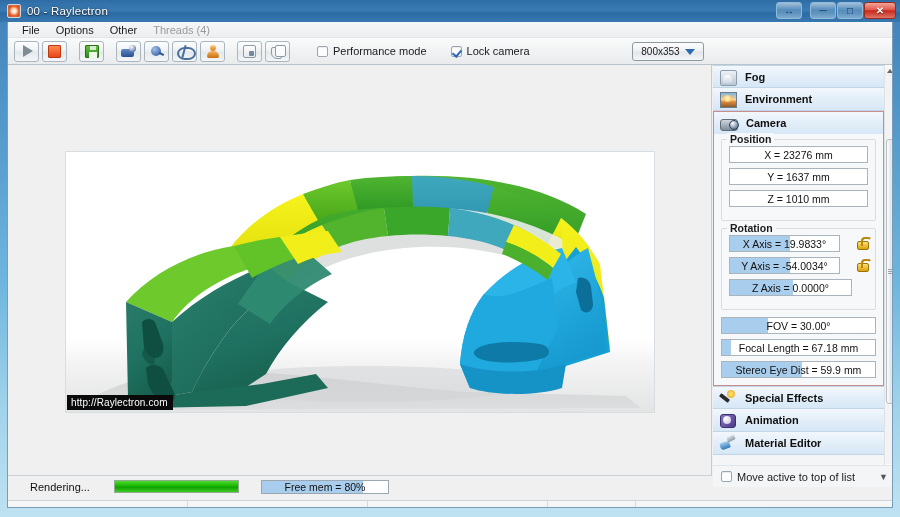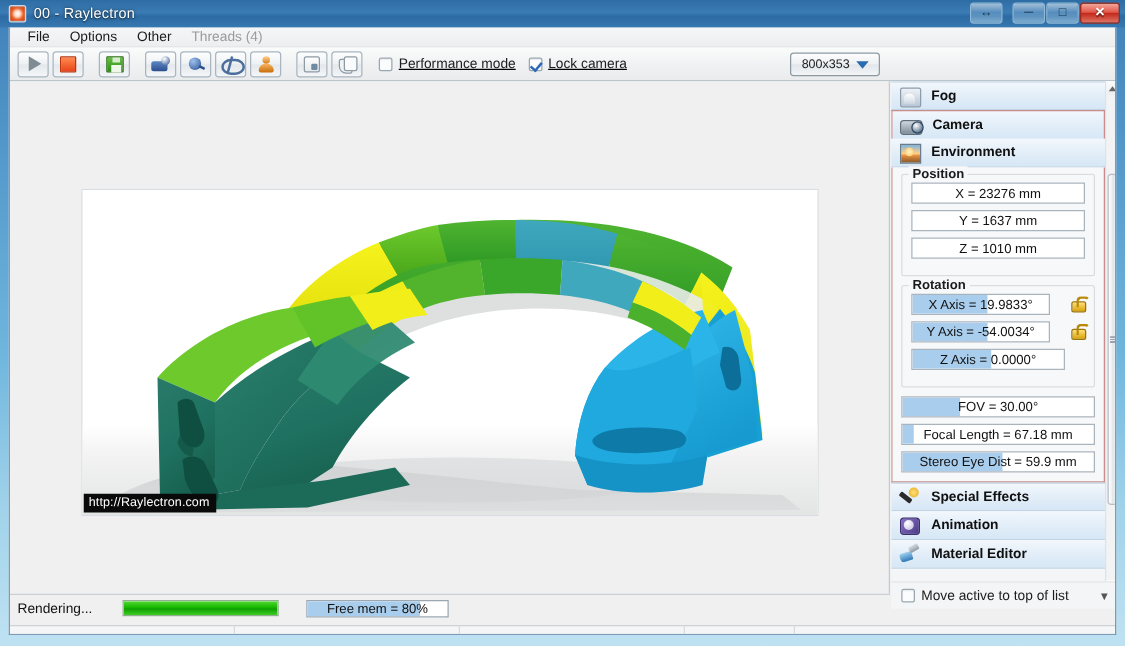--- a/index.html
+++ b/index.html
@@ -97,21 +97,21 @@
   .ico-mesh:after{content:"";position:absolute;left:6px;top:0;width:2px;height:13px;background:#4b6f9c;transform:rotate(15deg);}
   .ico-user  { width:13px;height:13px; position:relative;}
   .ico-user:before{content:"";position:absolute;left:4px;top:0;width:6px;height:6px;border-radius:50%;background:linear-gradient(to bottom,#ffcf8f,#d87d15);}
   .ico-user:after{content:"";position:absolute;left:1px;top:6px;width:12px;height:7px;border-radius:6px 6px 2px 2px;background:linear-gradient(to bottom,#f7b55f,#c96d0c);}
   .ico-copy  { width:13px;height:13px;border:1px solid #8e9aa4;border-radius:2px;background:linear-gradient(to bottom,#fdfdfd,#e7eaec);position:relative;}
   .ico-copy:after{content:"";position:absolute;right:1px;bottom:1px;width:5px;height:5px;background:#6f8ba3;border-radius:1px;}
   .ico-dup   { width:13px;height:13px;position:relative;}
   .ico-dup:before{content:"";position:absolute;left:0;top:2px;width:9px;height:10px;border:1px solid #8e9aa4;border-radius:2px 2px 2px 6px;background:#f1f3f5;}
   .ico-dup:after{content:"";position:absolute;left:4px;top:0;width:9px;height:10px;border:1px solid #8e9aa4;border-radius:2px;background:#fafbfc;}
 
-  .tb-check { display:flex; align-items:center; margin-left:10px;text-decoration:underline; }
+  .tb-check { display:flex; align-items:center; margin-left:24px; }
   .cbox {
     width:11px; height:11px; border:1px solid #9aa7b1; background:#fbfcfd;
     border-radius:2px; margin-right:5px; position:relative;
     box-shadow: inset 0 1px 1px rgba(0,0,0,.07);
   }
   .cbox.checked:after{
     content:""; position:absolute; left:2px; top:1px; width:4px; height:7px;
     border:solid #2e68b8; border-width:0 2px 2px 0; transform:rotate(40deg);
   }
   .tb-check span { font-size:11px; color:#1b1b1b; }
@@ -232,33 +232,33 @@
     background:#f4f5f6; display:flex; align-items:center; padding-left:8px;
     border-top:1px solid #e4e6e8;
   }
   #movebar span { font-size:11px; color:#1b1b1b; }
   #movebar .grip { position:absolute; right:6px; color:#555; font-size:9px; }
 
   
   #progressbar-row {
     position:absolute; left:0; top:453px; width:704px; height:22px;
     background:#f0f0f0; border-top:1px solid #c9d0d6;
-    display:flex; align-items:center; padding-left:6px;
+    display:flex; align-items:center; padding-left:22px;
   }
   #rendering-label { font-size:11px; color:#111; width:84px; }
   #green-progress {
     width:125px; height:13px; border:1px solid #8fae8f;
     background:#ffffff; position:relative; overflow:hidden;
   }
   #green-progress .bar {
     position:absolute; left:0; top:0; height:100%; width:100%;
     background:linear-gradient(to bottom,#52d833 0%,#17b800 45%,#0fa000 55%,#3ecb24 100%);
   }
   #mem-progress {
-    width:114px; height:14px; border:1px solid #9aa7b1; background:#ffffff;
+    width:128px; height:14px; border:1px solid #9aa7b1; background:#ffffff;
     position:relative; margin-left:22px; overflow:hidden;
     display:flex; align-items:center; justify-content:center;
   }
   #mem-progress .bar { position:absolute; left:0; top:0; height:100%; background:#a9cdec; }
   #mem-progress .txt { position:relative; z-index:2; font-size:10.5px; color:#111; }
 
   #statusbar {
     position:absolute; left:0; top:478px; width:886px; height:22px;
     background:linear-gradient(to bottom,#f6f7f8,#eceef0);
     border-top:1px solid #ccd3d9; display:flex; align-items:center;
@@ -460,28 +460,28 @@
       </div>
     </div>
 
     <div id="rightpanel">
 
       <div class="sec-header">
         <span class="sec-icon ic-fog"></span>
         <span class="label">Fog</span>
       </div>
 
+      <div class="sec-header">
+        <span class="sec-icon ic-env"></span>
+        <span class="label">Environment</span>
+      </div>
+
       <div id="camera-head" class="sec-header">
         <span class="sec-icon ic-cam"></span>
         <span class="label">Camera</span>
-      </div>
-
-      <div class="sec-header">
-        <span class="sec-icon ic-env"></span>
-        <span class="label">Environment</span>
       </div>
 
       <div id="camera-body">
 
         <div class="group">
           <div class="legend">Position</div>
           <div class="field">
             <span class="txt">X = 23276 mm</span>
           </div>
           <div class="field">

